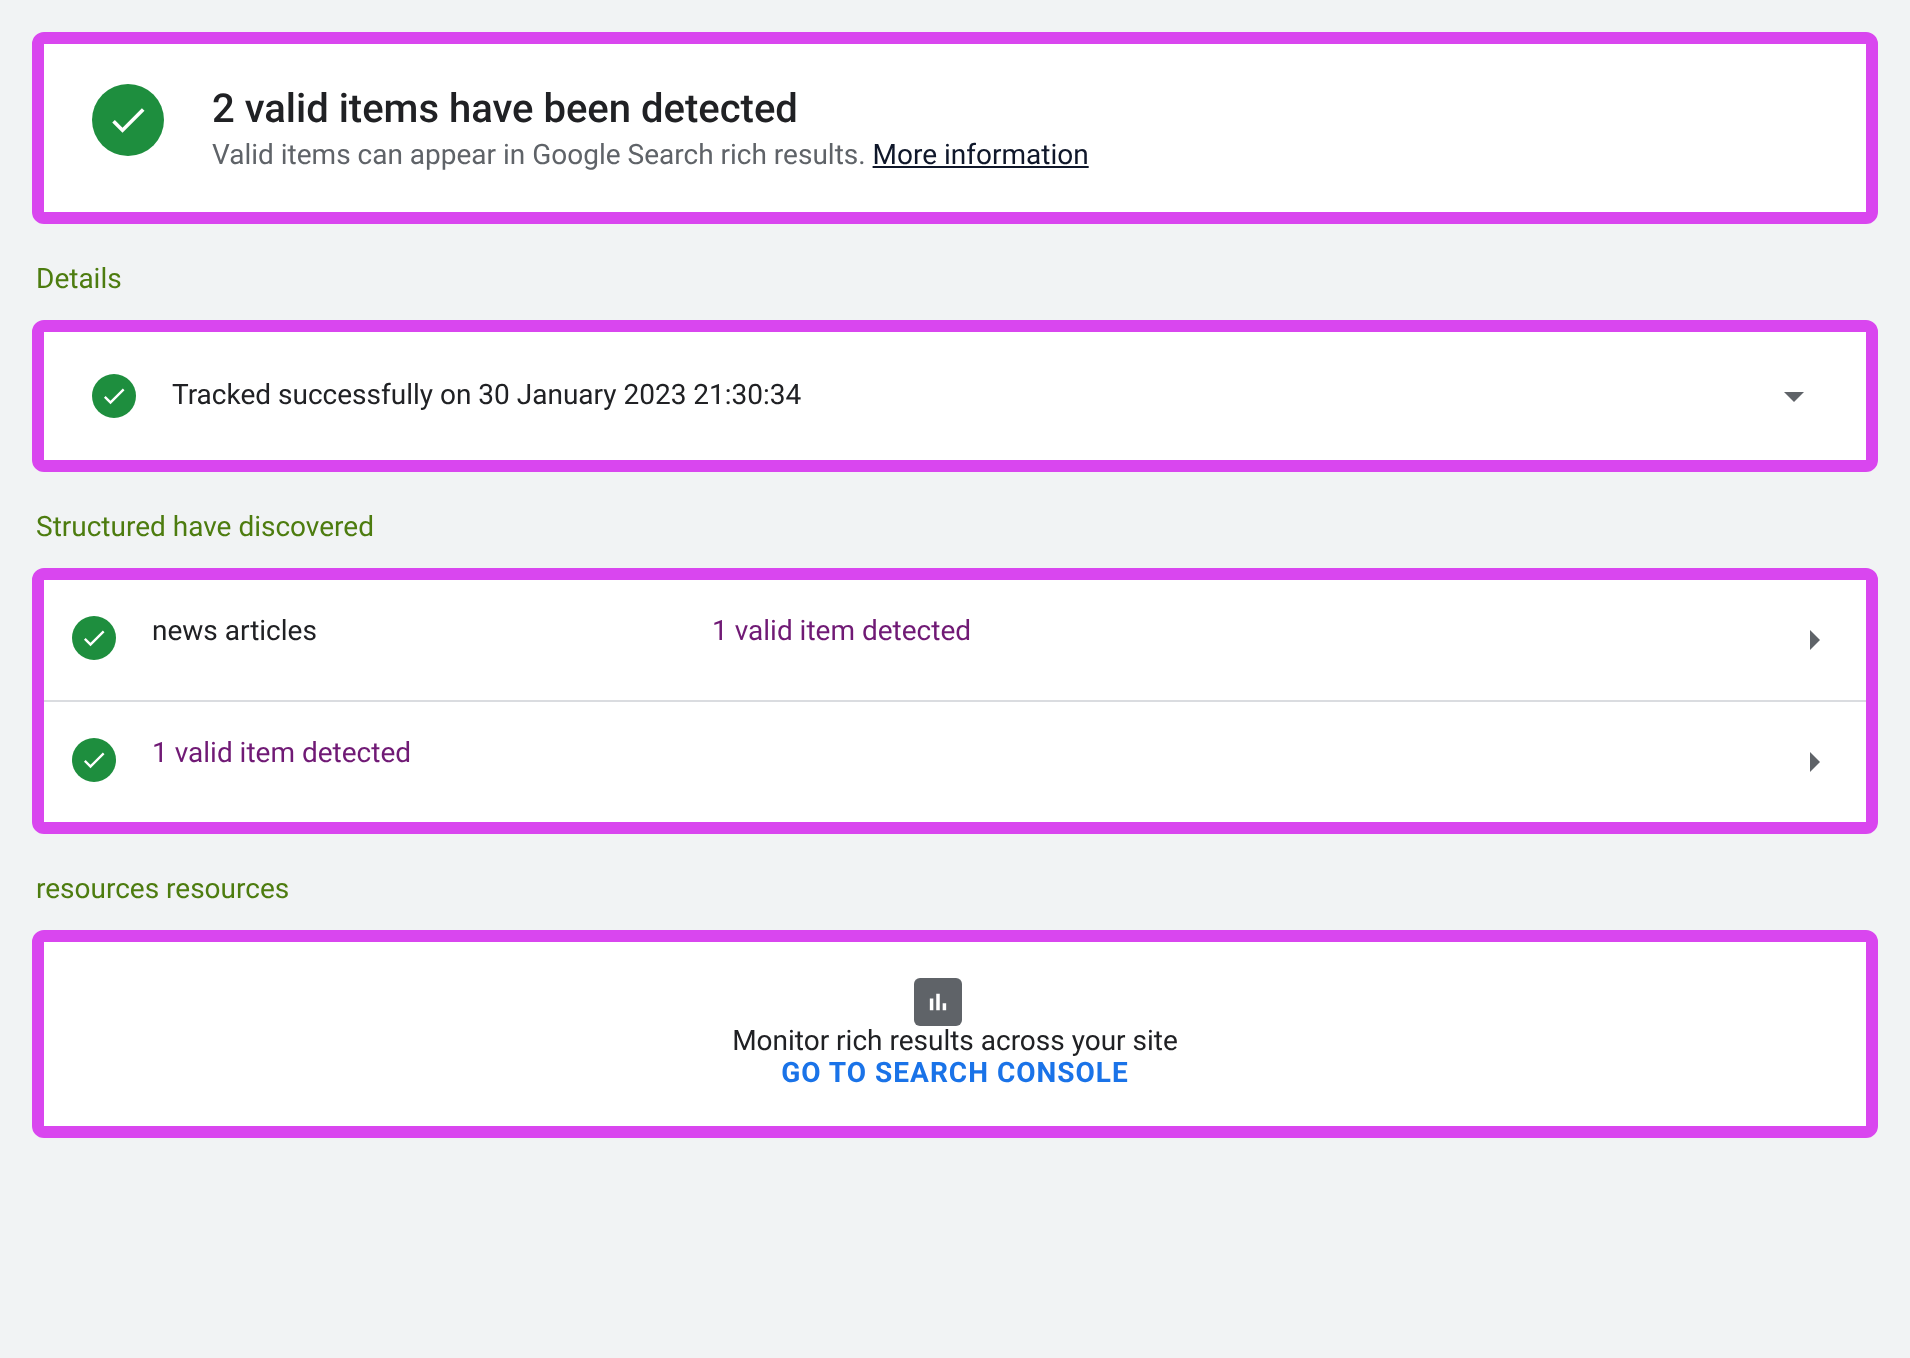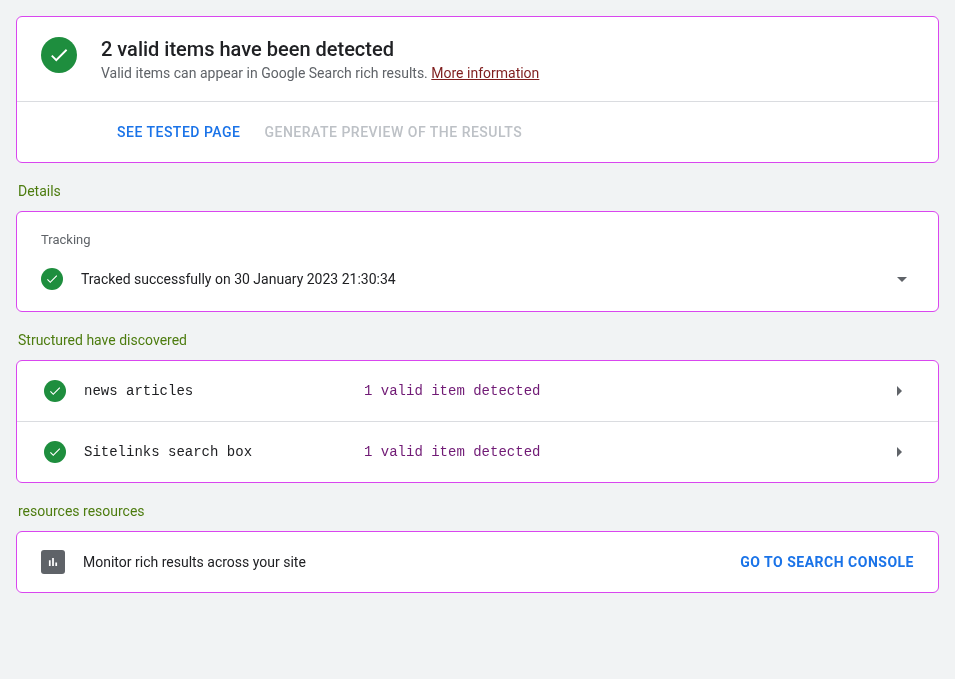--- a/index.html
+++ b/index.html
@@ -5,21 +5,21 @@
     * { box-sizing: border-box; margin: 0; padding: 0; }
     body {
       font-family: Roboto, Arial, sans-serif;
       background: #f1f3f4;
       padding: 16px;
       width: 955px;
       color: #202124;
     }
     .card {
       background: #fff;
-      border: 1px solid #d946ef;
+      border: 6px solid #d946ef;
       border-radius: 6px;
       overflow: hidden;
       margin-bottom: 20px;
     }
     .card-top {
       display: flex;
       padding: 20px 24px;
       align-items: flex-start;
     }
     .check-circle {
@@ -42,21 +42,21 @@
     .title {
       font-size: 20px;
       font-weight: 500;
       color: #202124;
       margin-bottom: 4px;
     }
     .subtitle {
       font-size: 14px;
       color: #5f6368;
     }
-    .subtitle a { color: #7f1d1d; text-decoration: underline; cursor: pointer; }
+    .subtitle a { color: #0f172a; text-decoration: underline; cursor: pointer; }
     .action-bar {
       border-top: 1px solid #dadce0;
       padding: 22px 24px 22px 100px;
       display: flex;
       gap: 24px;
     }
     .action-link {
       font-size: 14px;
       font-weight: 500;
       letter-spacing: 0.5px;
@@ -79,33 +79,32 @@
     }
     .track-row {
       display: flex;
       align-items: center;
       padding-bottom: 20px;
     }
     .track-text { font-size: 14px; color: #202124; flex: 1; }
     .chevron { color: #5f6368; width: 24px; height: 24px; cursor: pointer; }
     .list-row {
       display: flex;
-      align-items: center;
-      padding: 18px 27px;
+      padding: 18px 14px;
       border-top: 1px solid #dadce0;
       cursor: pointer;
-      font-family: Liberation Mono, monospace;
     }
     .list-row:first-of-type { border-top: none; }
     .col-name { width: 280px; font-size: 14px; color: #202124; }
     .col-status { flex: 1; font-size: 14px; color: #701a75; }
     .resource-row {
       display: flex;
       align-items: center;
       padding: 18px 24px;
+      flex-direction: column;
     }
     .resource-icon {
       width: 24px;
       height: 24px;
       background: #5f6368;
       border-radius: 3px;
       display: flex;
       align-items: center;
       justify-content: center;
       margin-right: 18px;
@@ -130,29 +129,24 @@
           <path d="M9 16.17 4.83 12l-1.42 1.41L9 19 21 7l-1.41-1.41z"></path>
         </svg>
     </div>
     <div>
       <div class="title">2 valid items have been detected</div>
       <div class="subtitle">
         <span>Valid items can appear in Google Search rich results. </span><a>More information</a>
       </div>
     </div>
   </div>
-  <div class="action-bar">
-    <span class="action-link primary">SEE TESTED PAGE</span>
-    <span class="action-link disabled">GENERATE PREVIEW OF THE RESULTS</span>
-  </div>
 </div>
 
 <div class="section-label">Details</div>
 <div class="card tracking-card">
-  <div class="tracking-label">Tracking</div>
   <div class="track-row">
     <div class="check-circle small">
       <svg width="14" height="14" viewBox="0 0 24 24">
           <path d="M9 16.17 4.83 12l-1.42 1.41L9 19 21 7l-1.41-1.41z"></path>
         </svg>
     </div>
     <div class="track-text">Tracked successfully on 30 January 2023 21:30:34</div>
     <svg class="chevron" viewBox="0 0 24 24">
         <path fill="currentColor" d="M7 10l5 5 5-5z"></path>
       </svg>
@@ -172,21 +166,20 @@
     <svg class="chevron" viewBox="0 0 24 24">
         <path fill="currentColor" d="M10 17l5-5-5-5v10z"></path>
       </svg>
   </div>
   <div class="list-row">
     <div class="check-circle small">
       <svg width="14" height="14" viewBox="0 0 24 24">
           <path d="M9 16.17 4.83 12l-1.42 1.41L9 19 21 7l-1.41-1.41z"></path>
         </svg>
     </div>
-    <div class="col-name">Sitelinks search box</div>
     <div class="col-status">1 valid item detected</div>
     <svg class="chevron" viewBox="0 0 24 24">
         <path fill="currentColor" d="M10 17l5-5-5-5v10z"></path>
       </svg>
   </div>
 </div>
 
 <div class="section-label">resources resources</div>
 <div class="card">
   <div class="resource-row">

